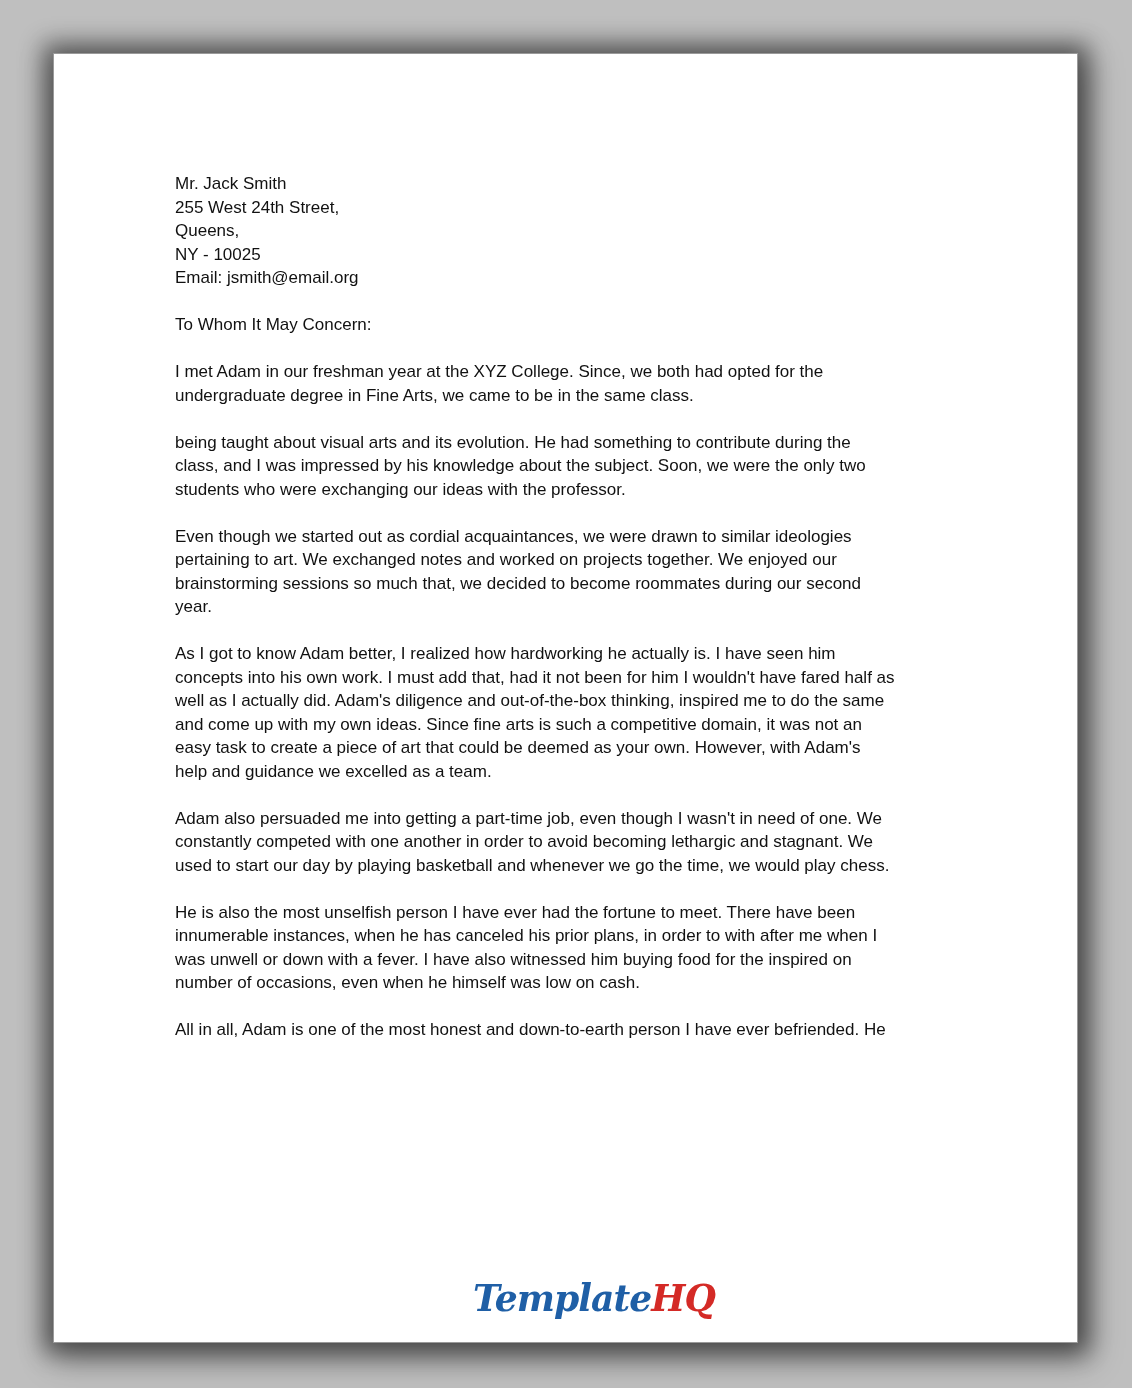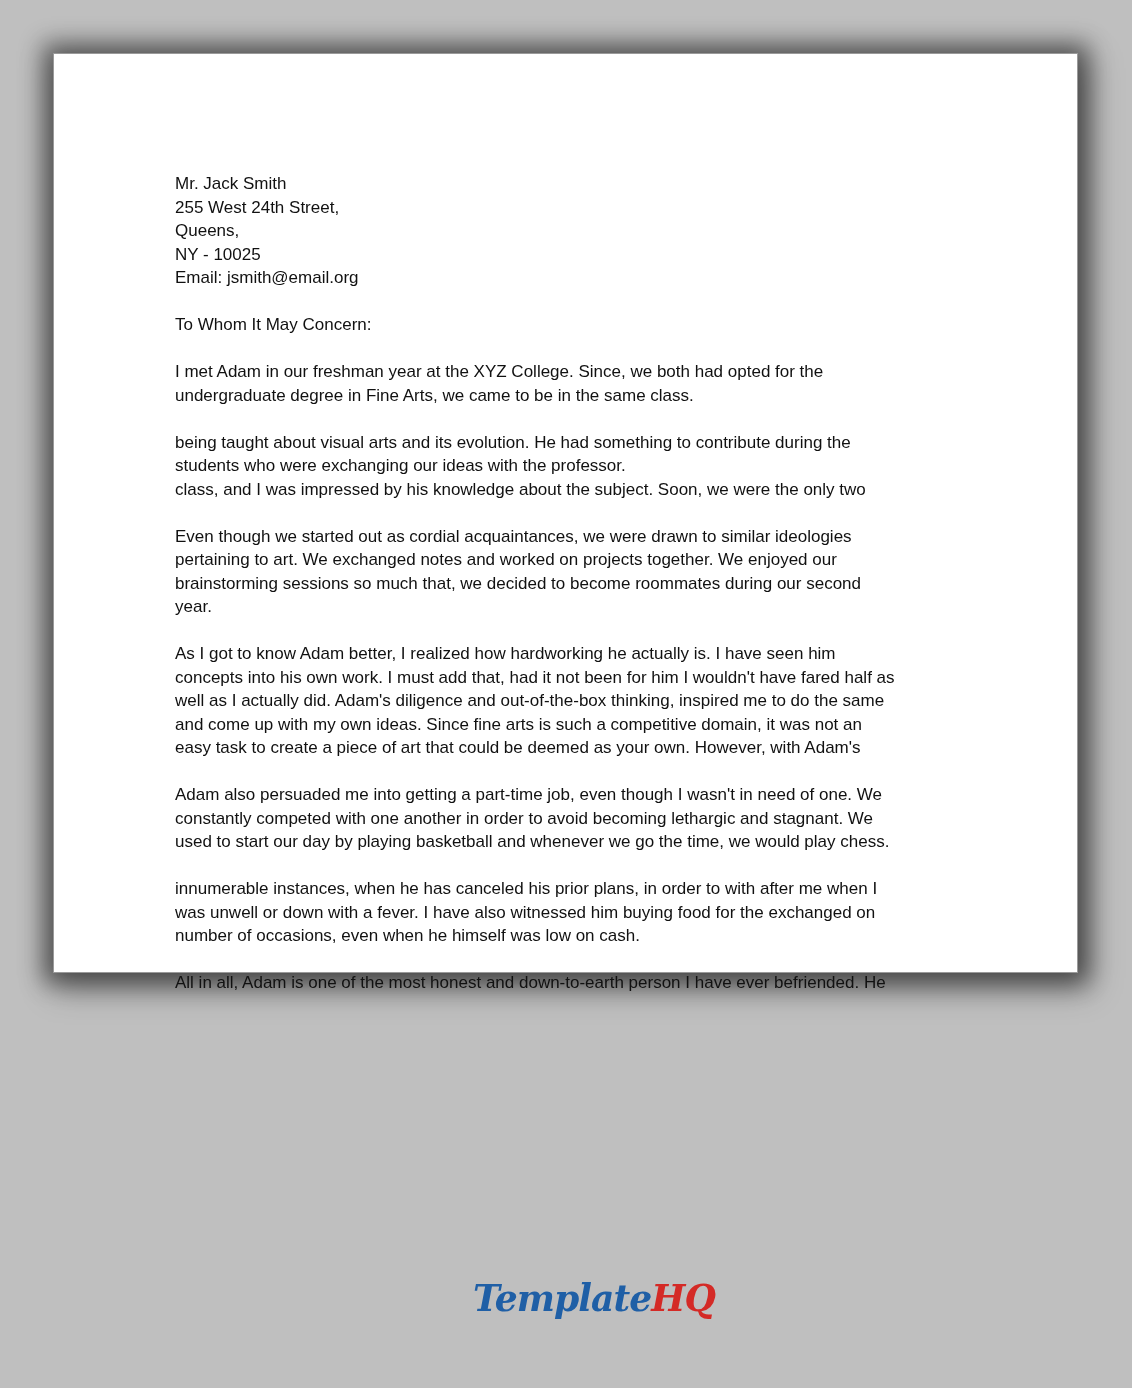--- a/index.html
+++ b/index.html
@@ -6,21 +6,21 @@
   body {
     width: 1132px; height: 1388px;
     background: #bfbfbf;
     position: relative;
     overflow: hidden;
     font-family: "Liberation Sans", sans-serif;
   }
   .page {
     position: absolute;
     left: 53px; top: 53px;
-    width: 1025px; height: 920px;
+    width: 1025px; height: 1290px;
     background: #ffffff;
     box-shadow: 0 0 22px 10px rgba(0,0,0,0.45), 6px 10px 30px 6px rgba(0,0,0,0.35);
     border: 1px solid #9a9a9a;
     box-sizing: border-box;
   }
   .letter {
     position: absolute;
     left: 121px; top: 118px;
     width: 800px;
     font-size: 17px;
@@ -59,44 +59,46 @@
     </div>
     <div id="paragraphs">
         <div class="block">
         </div>
         <div class="block">
           <div class="line">I met Adam in our freshman year at the XYZ College. Since, we both had opted for the</div>
           <div class="line">undergraduate degree in Fine Arts, we came to be in the same class.</div>
         </div>
         <div class="block">
           <div class="line">being taught about visual arts and its evolution. He had something to contribute during the</div>
+          <div class="line">class, and I was impressed by his knowledge about the subject. Soon, we were the only two</div>
           <div class="line">students who were exchanging our ideas with the professor.</div>
-          <div class="line">class, and I was impressed by his knowledge about the subject. Soon, we were the only two</div>
         </div>
         <div class="block">
           <div class="line">Even though we started out as cordial acquaintances, we were drawn to similar ideologies</div>
           <div class="line">pertaining to art. We exchanged notes and worked on projects together. We enjoyed our</div>
           <div class="line">brainstorming sessions so much that, we decided to become roommates during our second</div>
           <div class="line">year.</div>
         </div>
         <div class="block">
           <div class="line">As I got to know Adam better, I realized how hardworking he actually is. I have seen him</div>
           <div class="line">concepts into his own work. I must add that, had it not been for him I wouldn't have fared half as</div>
           <div class="line">well as I actually did. Adam's diligence and out-of-the-box thinking, inspired me to do the same</div>
           <div class="line">and come up with my own ideas. Since fine arts is such a competitive domain, it was not an</div>
           <div class="line">easy task to create a piece of art that could be deemed as your own. However, with Adam's</div>
+          <div class="line">help and guidance we excelled as a team.</div>
         </div>
         <div class="block">
           <div class="line">Adam also persuaded me into getting a part-time job, even though I wasn't in need of one. We</div>
           <div class="line">constantly competed with one another in order to avoid becoming lethargic and stagnant. We</div>
           <div class="line">used to start our day by playing basketball and whenever we go the time, we would play chess.</div>
         </div>
         <div class="block">
+          <div class="line">He is also the most unselfish person I have ever had the fortune to meet. There have been</div>
           <div class="line">innumerable instances, when he has canceled his prior plans, in order to with after me when I</div>
-          <div class="line">was unwell or down with a fever. I have also witnessed him buying food for the exchanged on</div>
+          <div class="line">was unwell or down with a fever. I have also witnessed him buying food for the inspired on</div>
           <div class="line">number of occasions, even when he himself was low on cash.</div>
         </div>
         <div class="block">
           <div class="line">All in all, Adam is one of the most honest and down-to-earth person I have ever befriended. He</div>
         </div>
       </div>
   </div>
 
   <div class="logo">
     <span class="t1">Template</span><span class="t2">HQ</span>

